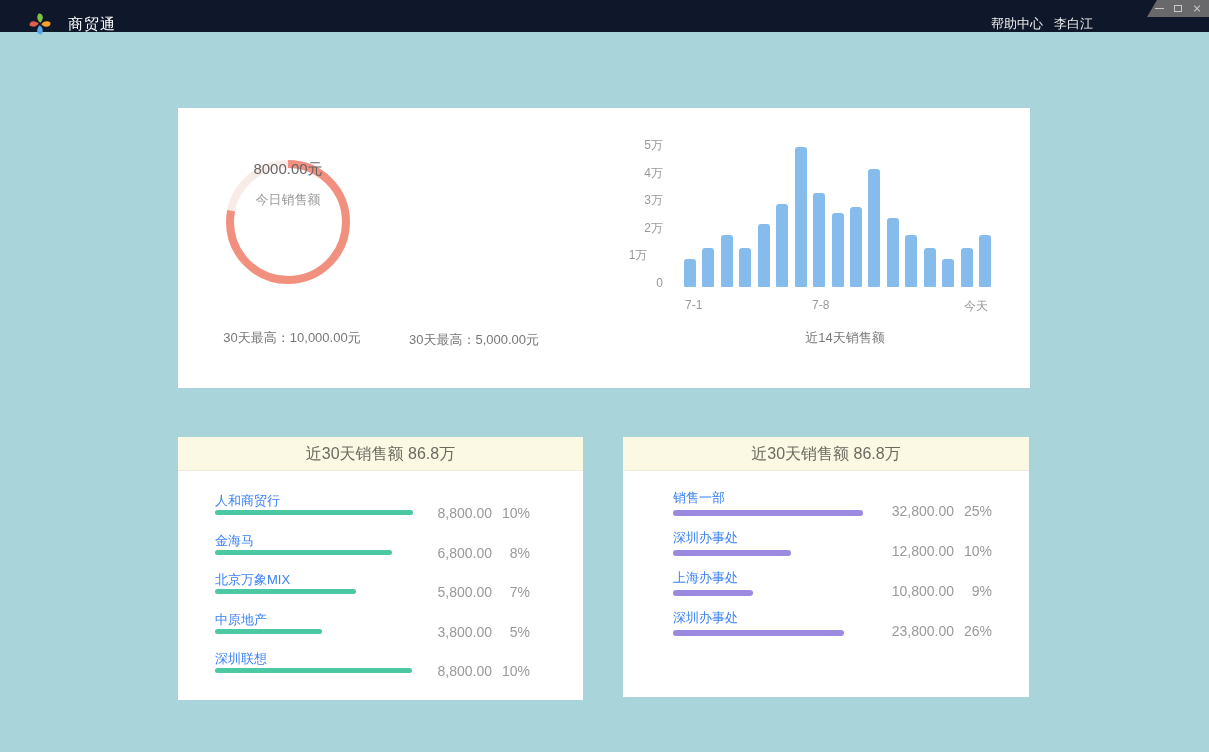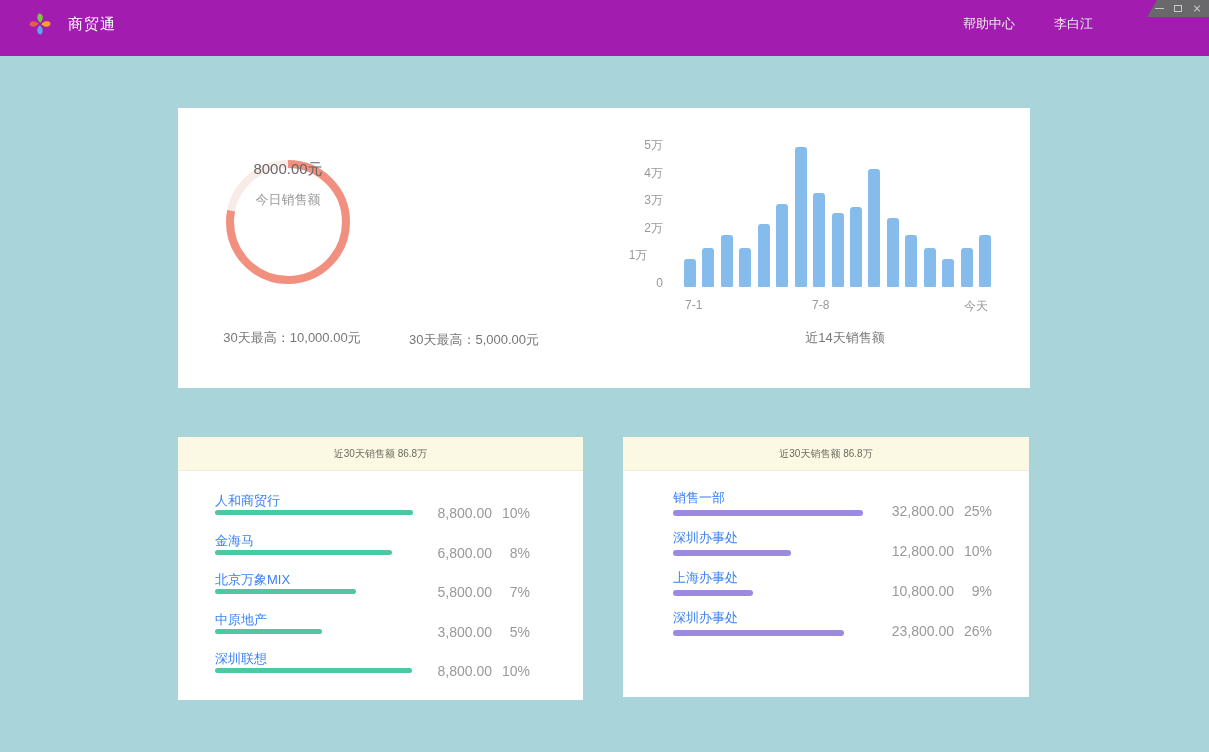--- a/index.html
+++ b/index.html
@@ -5,29 +5,29 @@
   * { margin:0; padding:0; box-sizing:border-box; }
   html,body { width:1209px; height:752px; }
   body {
     font-family:"Liberation Sans","DejaVu Sans",sans-serif;
     background:#A8D4DA;
     position:relative;
     overflow:hidden;
   }
   
   .titlebar {
-    position:absolute; left:0; top:0; width:1209px; height:56px;
-    background:#a21caf;
+    position:absolute; left:0; top:0; width:1209px; height:32px;
+    background:#0f172a;
   }
   .brand { position:absolute; left:26px; top:0; height:48px; display:flex; align-items:center; }
   .brand svg { width:28px; height:28px; }
   .brand-name { color:#FFFFFF; font-size:15px; margin-left:14px; letter-spacing:1px; }
   .topnav {
     position:absolute; right:116px; top:0; height:48px;
-    display:flex; align-items:center; gap:39px;
+    display:flex; align-items:center; gap:11px;
   }
   .topnav span { color:#EDEDED; font-size:13px; cursor:pointer; }
   .win-controls {
     position:absolute; right:0; top:0; width:62px; height:17px;
     background:#69696B;
     clip-path:polygon(16% 0, 100% 0, 100% 100%, 0 100%);
     display:flex; align-items:center; justify-content:flex-end;
     gap:9px; padding-right:7px;
   }
   .wc { display:inline-flex; align-items:center; justify-content:center; width:10px; height:10px; cursor:pointer; }
@@ -61,21 +61,21 @@
     display:flex; align-items:flex-end; justify-content:space-between;
   }
   .vbar { width:12px; border-radius:3px 3px 1px 1px; }
   .xlabel { position:absolute; top:190px; font-size:12px; color:#999999; }
   .xl-0 { left:507px; } .xl-1 { left:634px; } .xl-2 { left:786px; }
   .chart-title { position:absolute; left:517px; top:221px; width:300px; text-align:center; font-size:13px; color:#777777; }
   
   .card-header {
     height:34px; line-height:34px; text-align:center;
     background:#FBF9E4; border-bottom:1px solid #EFECDA;
-    font-size:10px; color:#6B6B60;
+    font-size:16px; color:#6B6B60;
   }
   .rank-list { position:absolute; left:0; right:0; }
   .left-card .rank-list { top:52px; }
   .right-card .rank-list { top:49px; }
   .rank-row { position:relative; }
   .left-card .rank-row { height:39.6px; }
   .right-card .rank-row { height:40px; }
   .rank-label { position:absolute; top:3px; font-size:13px; color:#3b82f6; }
   .left-card .rank-label { left:37px; }
   .right-card .rank-label { left:50px; }

